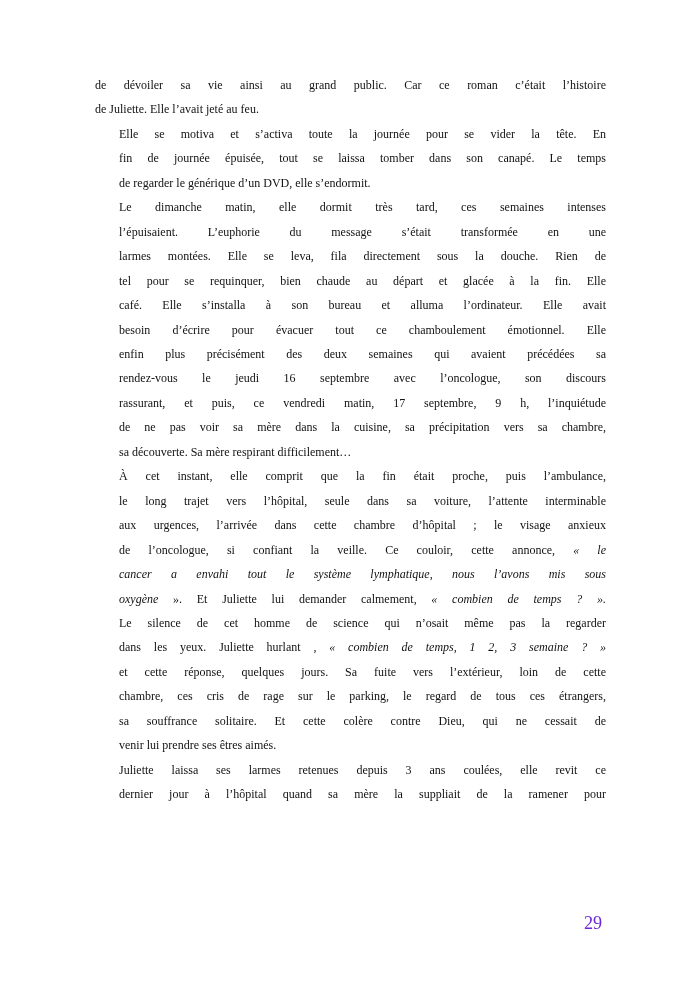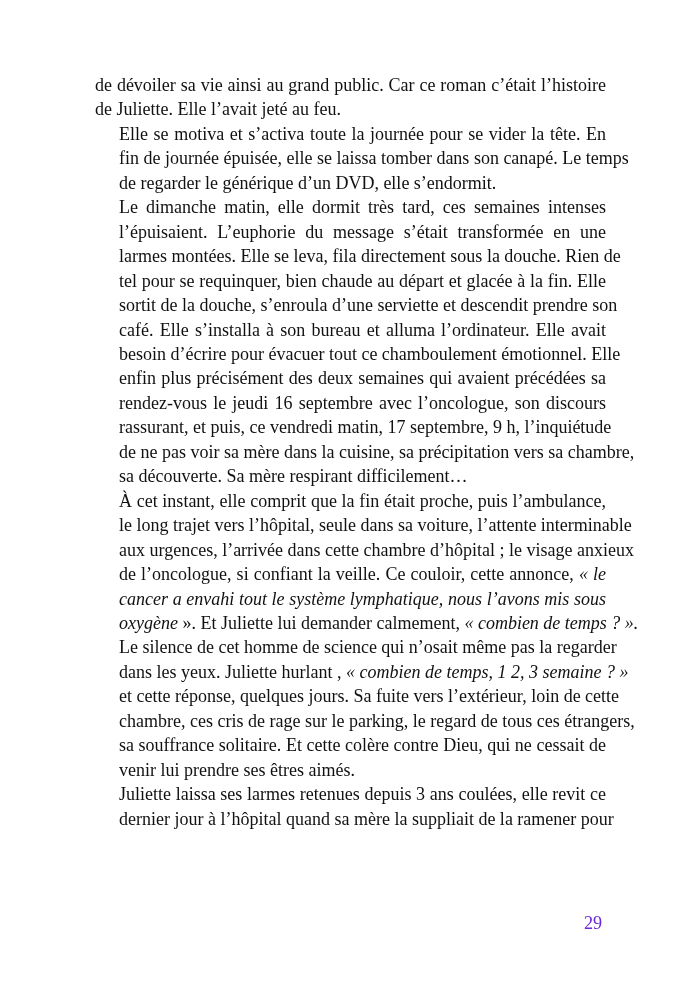--- a/index.html
+++ b/index.html
@@ -3,21 +3,21 @@
 <meta charset="utf-8">
 <style>
   html, body { margin: 0; padding: 0; background: #ffffff; }
   body { width: 700px; height: 992px; position: relative; overflow: hidden; }
   .page {
     position: absolute;
     left: 95px;
     top: 73px;
     width: 511px;
     font-family: "Liberation Serif", serif;
-    font-size: 18px;
+    font-size: 12px;
     line-height: 24.45px;
     color: #111111;
     text-align: justify;
   }
   .page p { margin: 0; }
   .page p.indent { text-indent: 24px; }
   .page em { font-style: italic; }
   .line { display: block; text-align: justify; text-align-last: justify; white-space: nowrap; }
   .line.last { text-align-last: left; }
   .page-number {
@@ -32,29 +32,28 @@
 </head>
 <body>
 
 <div class="page">
   <p>
     <span class="line">de dévoiler sa vie ainsi au grand public. Car ce roman c’était l’histoire</span>
     <span class="line last">de Juliette. Elle l’avait jeté au feu.</span>
   </p>
   <p class="indent">
     <span class="line">Elle se motiva et s’activa toute la journée pour se vider la tête. En</span>
-    <span class="line">fin de journée épuisée, elle se laissa tomber dans son canapé. Le temps</span>
+    <span class="line">fin de journée épuisée, tout se laissa tomber dans son canapé. Le temps</span>
     <span class="line last">de regarder le générique d’un DVD, elle s’endormit.</span>
   </p>
   <p class="indent">
     <span class="line">Le dimanche matin, elle dormit très tard, ces semaines intenses</span>
     <span class="line">l’épuisaient. L’euphorie du message s’était transformée en une</span>
     <span class="line">larmes montées. Elle se leva, fila directement sous la douche. Rien de</span>
     <span class="line">tel pour se requinquer, bien chaude au départ et glacée à la fin. Elle</span>
-    <span class="line">sortit de la douche, s’enroula d’une serviette et descendit prendre son</span>
     <span class="line">café. Elle s’installa à son bureau et alluma l’ordinateur. Elle avait</span>
     <span class="line">besoin d’écrire pour évacuer tout ce chamboulement émotionnel. Elle</span>
     <span class="line">enfin plus précisément des deux semaines qui avaient précédées sa</span>
     <span class="line">rendez-vous le jeudi 16 septembre avec l’oncologue, son discours</span>
     <span class="line">rassurant, et puis, ce vendredi matin, 17 septembre, 9 h, l’inquiétude</span>
     <span class="line">de ne pas voir sa mère dans la cuisine, sa précipitation vers sa chambre,</span>
     <span class="line last">sa découverte. Sa mère respirant difficilement…</span>
   </p>
   <p class="indent" id="rich-paragraph">
       <span class="line"><span>À cet instant, elle comprit que la fin était proche, puis l’ambulance,</span></span>

